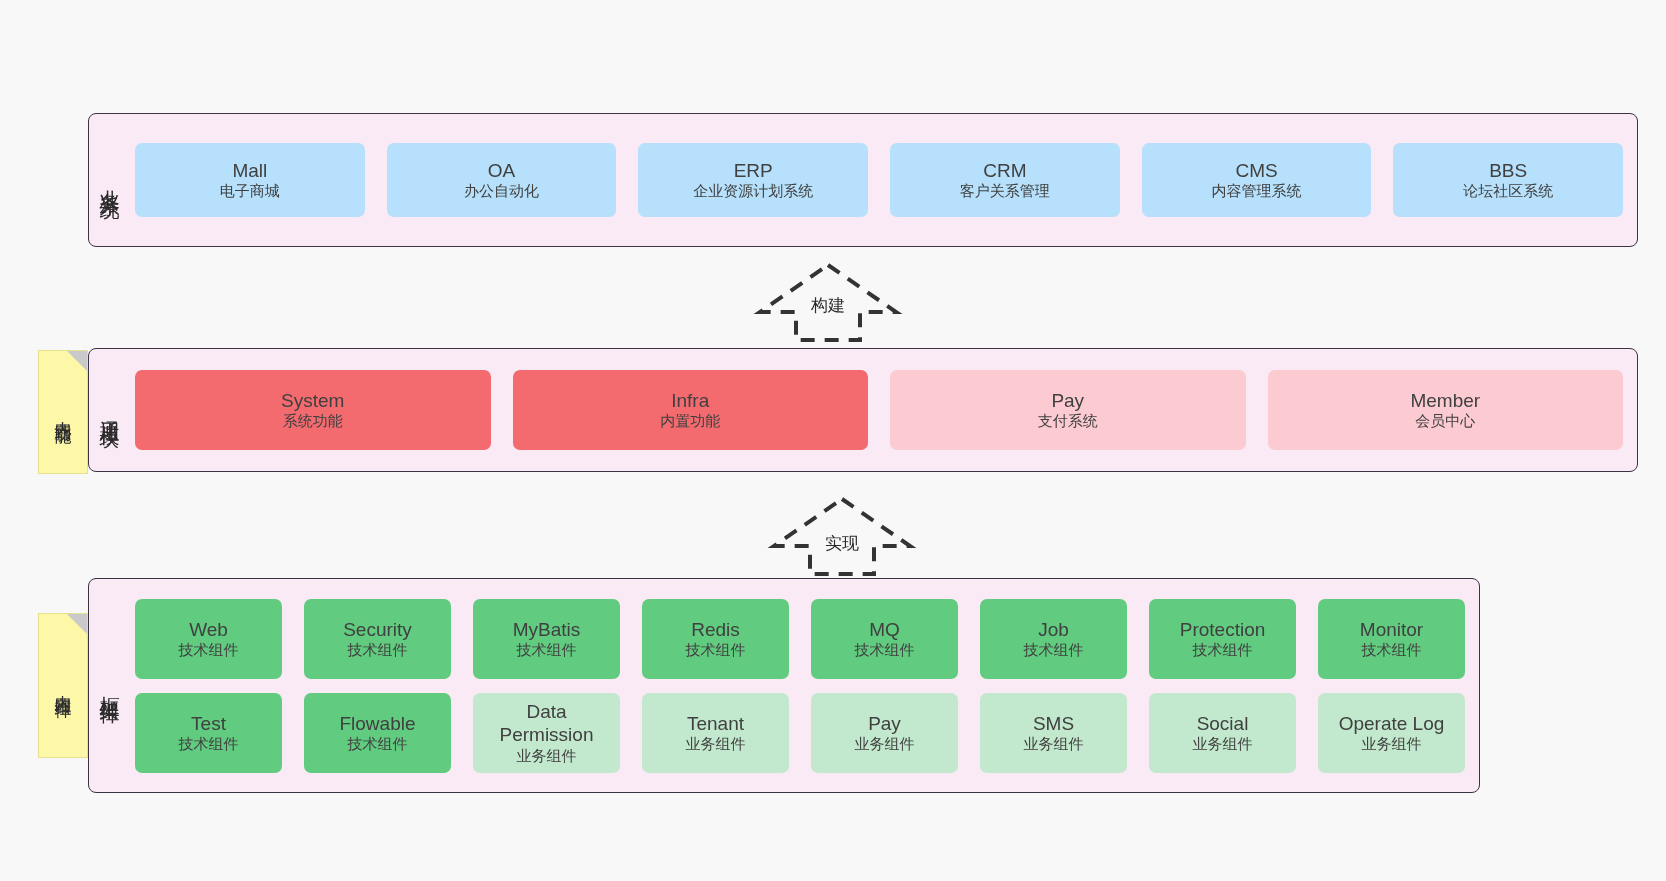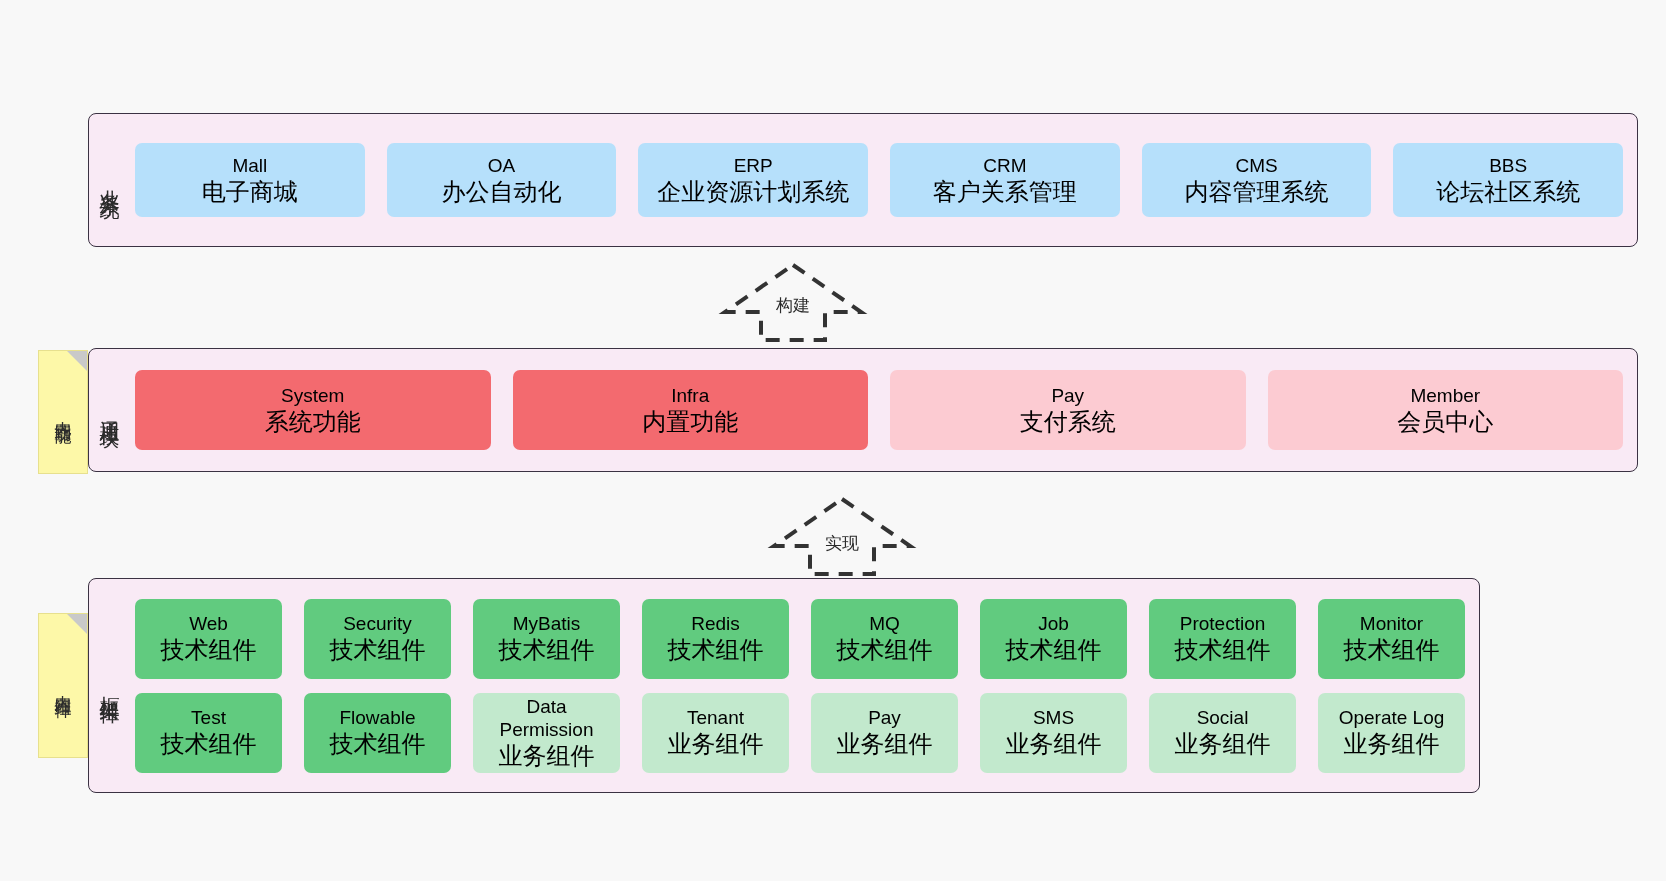--- a/index.html
+++ b/index.html
@@ -53,26 +53,26 @@
     justify-content: space-between;
   }
   .card {
     flex: 1 1 0;
     border-radius: 7px;
     display: flex;
     flex-direction: column;
     align-items: center;
     justify-content: center;
     text-align: center;
-    color: #000000;
+    color: #404040;
     line-height: 1.22;
     padding: 6px 4px;
   }
   .card .t { font-size: 19px; }
-  .card .s { font-size: 24px; text-align: right; }
+  .card .s { font-size: 15px; text-align: right; }
 
   
   .blue       { background: #b6e0fb; }
   .red-strong { background: #f36a6f; }
   .red-light  { background: #fccbd2; }
   .grn-strong { background: #61cb7f; }
   .grn-light  { background: #c2e9cd; }
 
   
   #layer-business { left: 88px;  top: 113px; width: 1550px; height: 134px; }
@@ -117,21 +117,21 @@
   .arrow svg { display: block; overflow: visible; }
   .arrow .lbl {
     position: absolute;
     left: 50%;
     transform: translateX(-50%);
     font-size: 17px;
     color: #2b2b2b;
     background: transparent;
     white-space: nowrap;
   }
-  #arrow-build   { left: 722px; top: 262px; width: 142px; height: 78px; }
+  #arrow-build   { left: 757px; top: 262px; width: 142px; height: 78px; }
   #arrow-build   .lbl { top: 32px; }
   #arrow-impl    { left: 771px; top: 496px; width: 142px; height: 78px; }
   #arrow-impl    .lbl { top: 36px; }
 </style>
 </head>
 <body>
 
 <div id="canvas">
 
   <div class="layer" id="layer-business">

